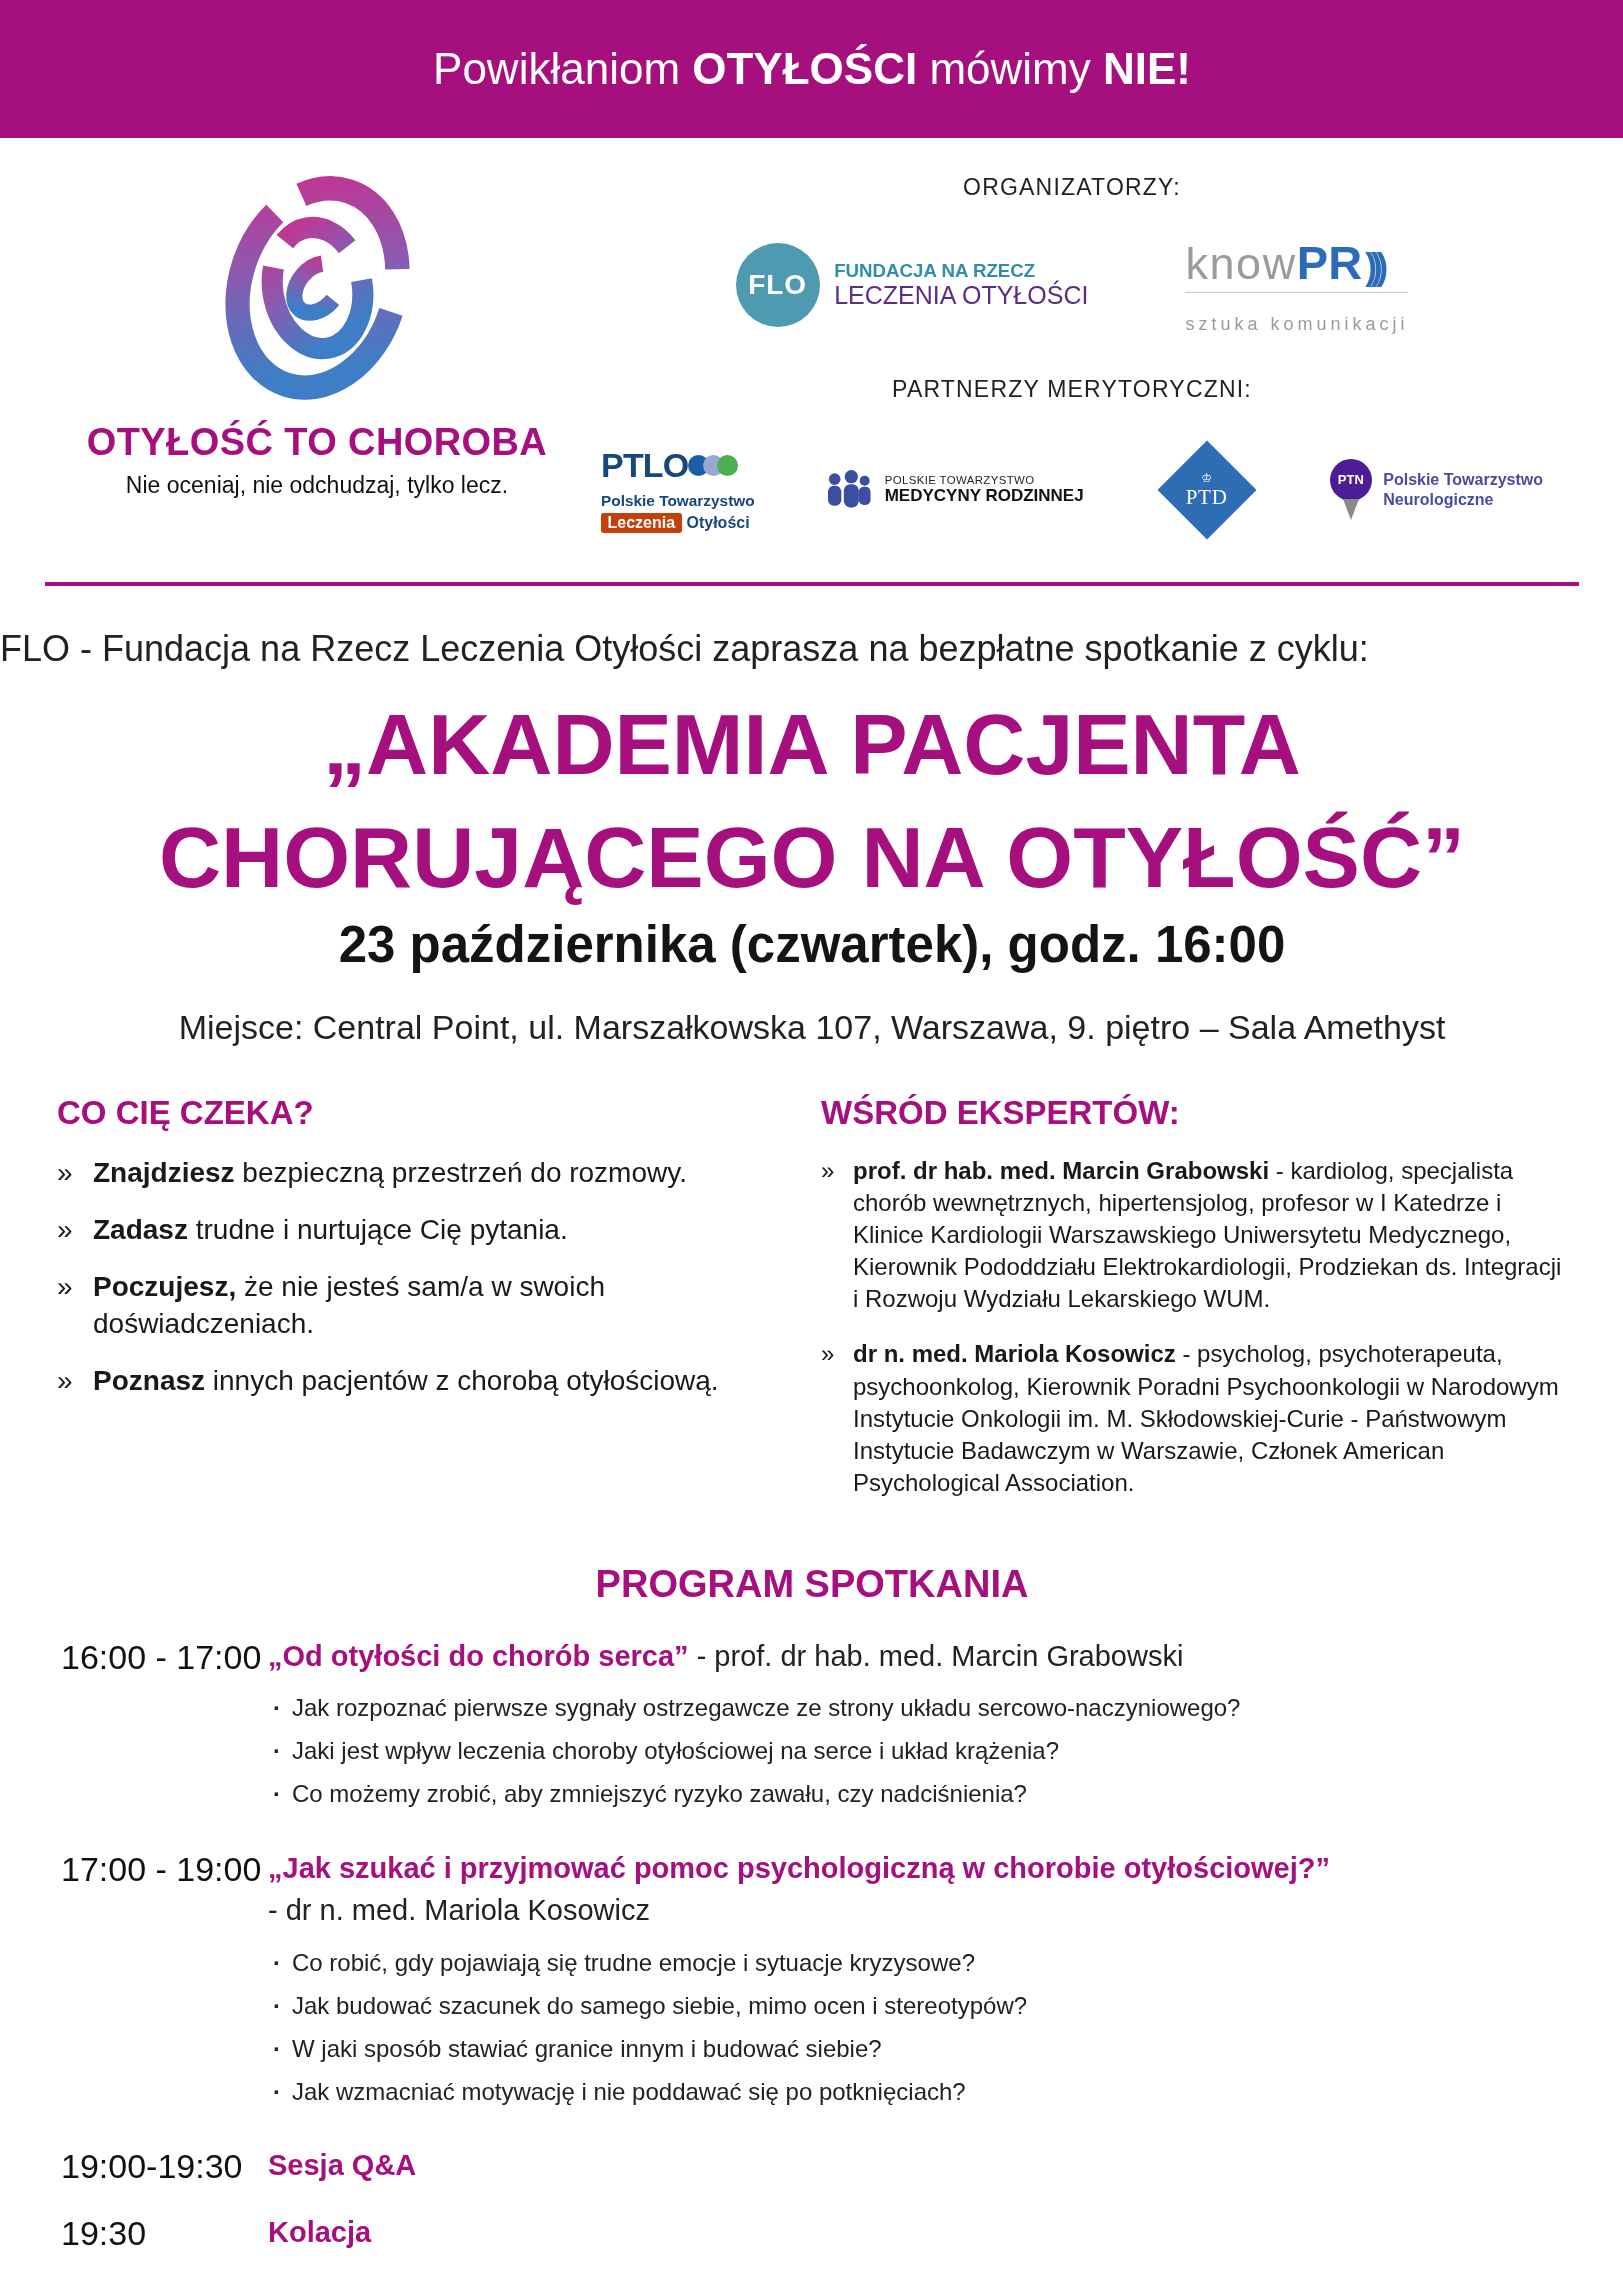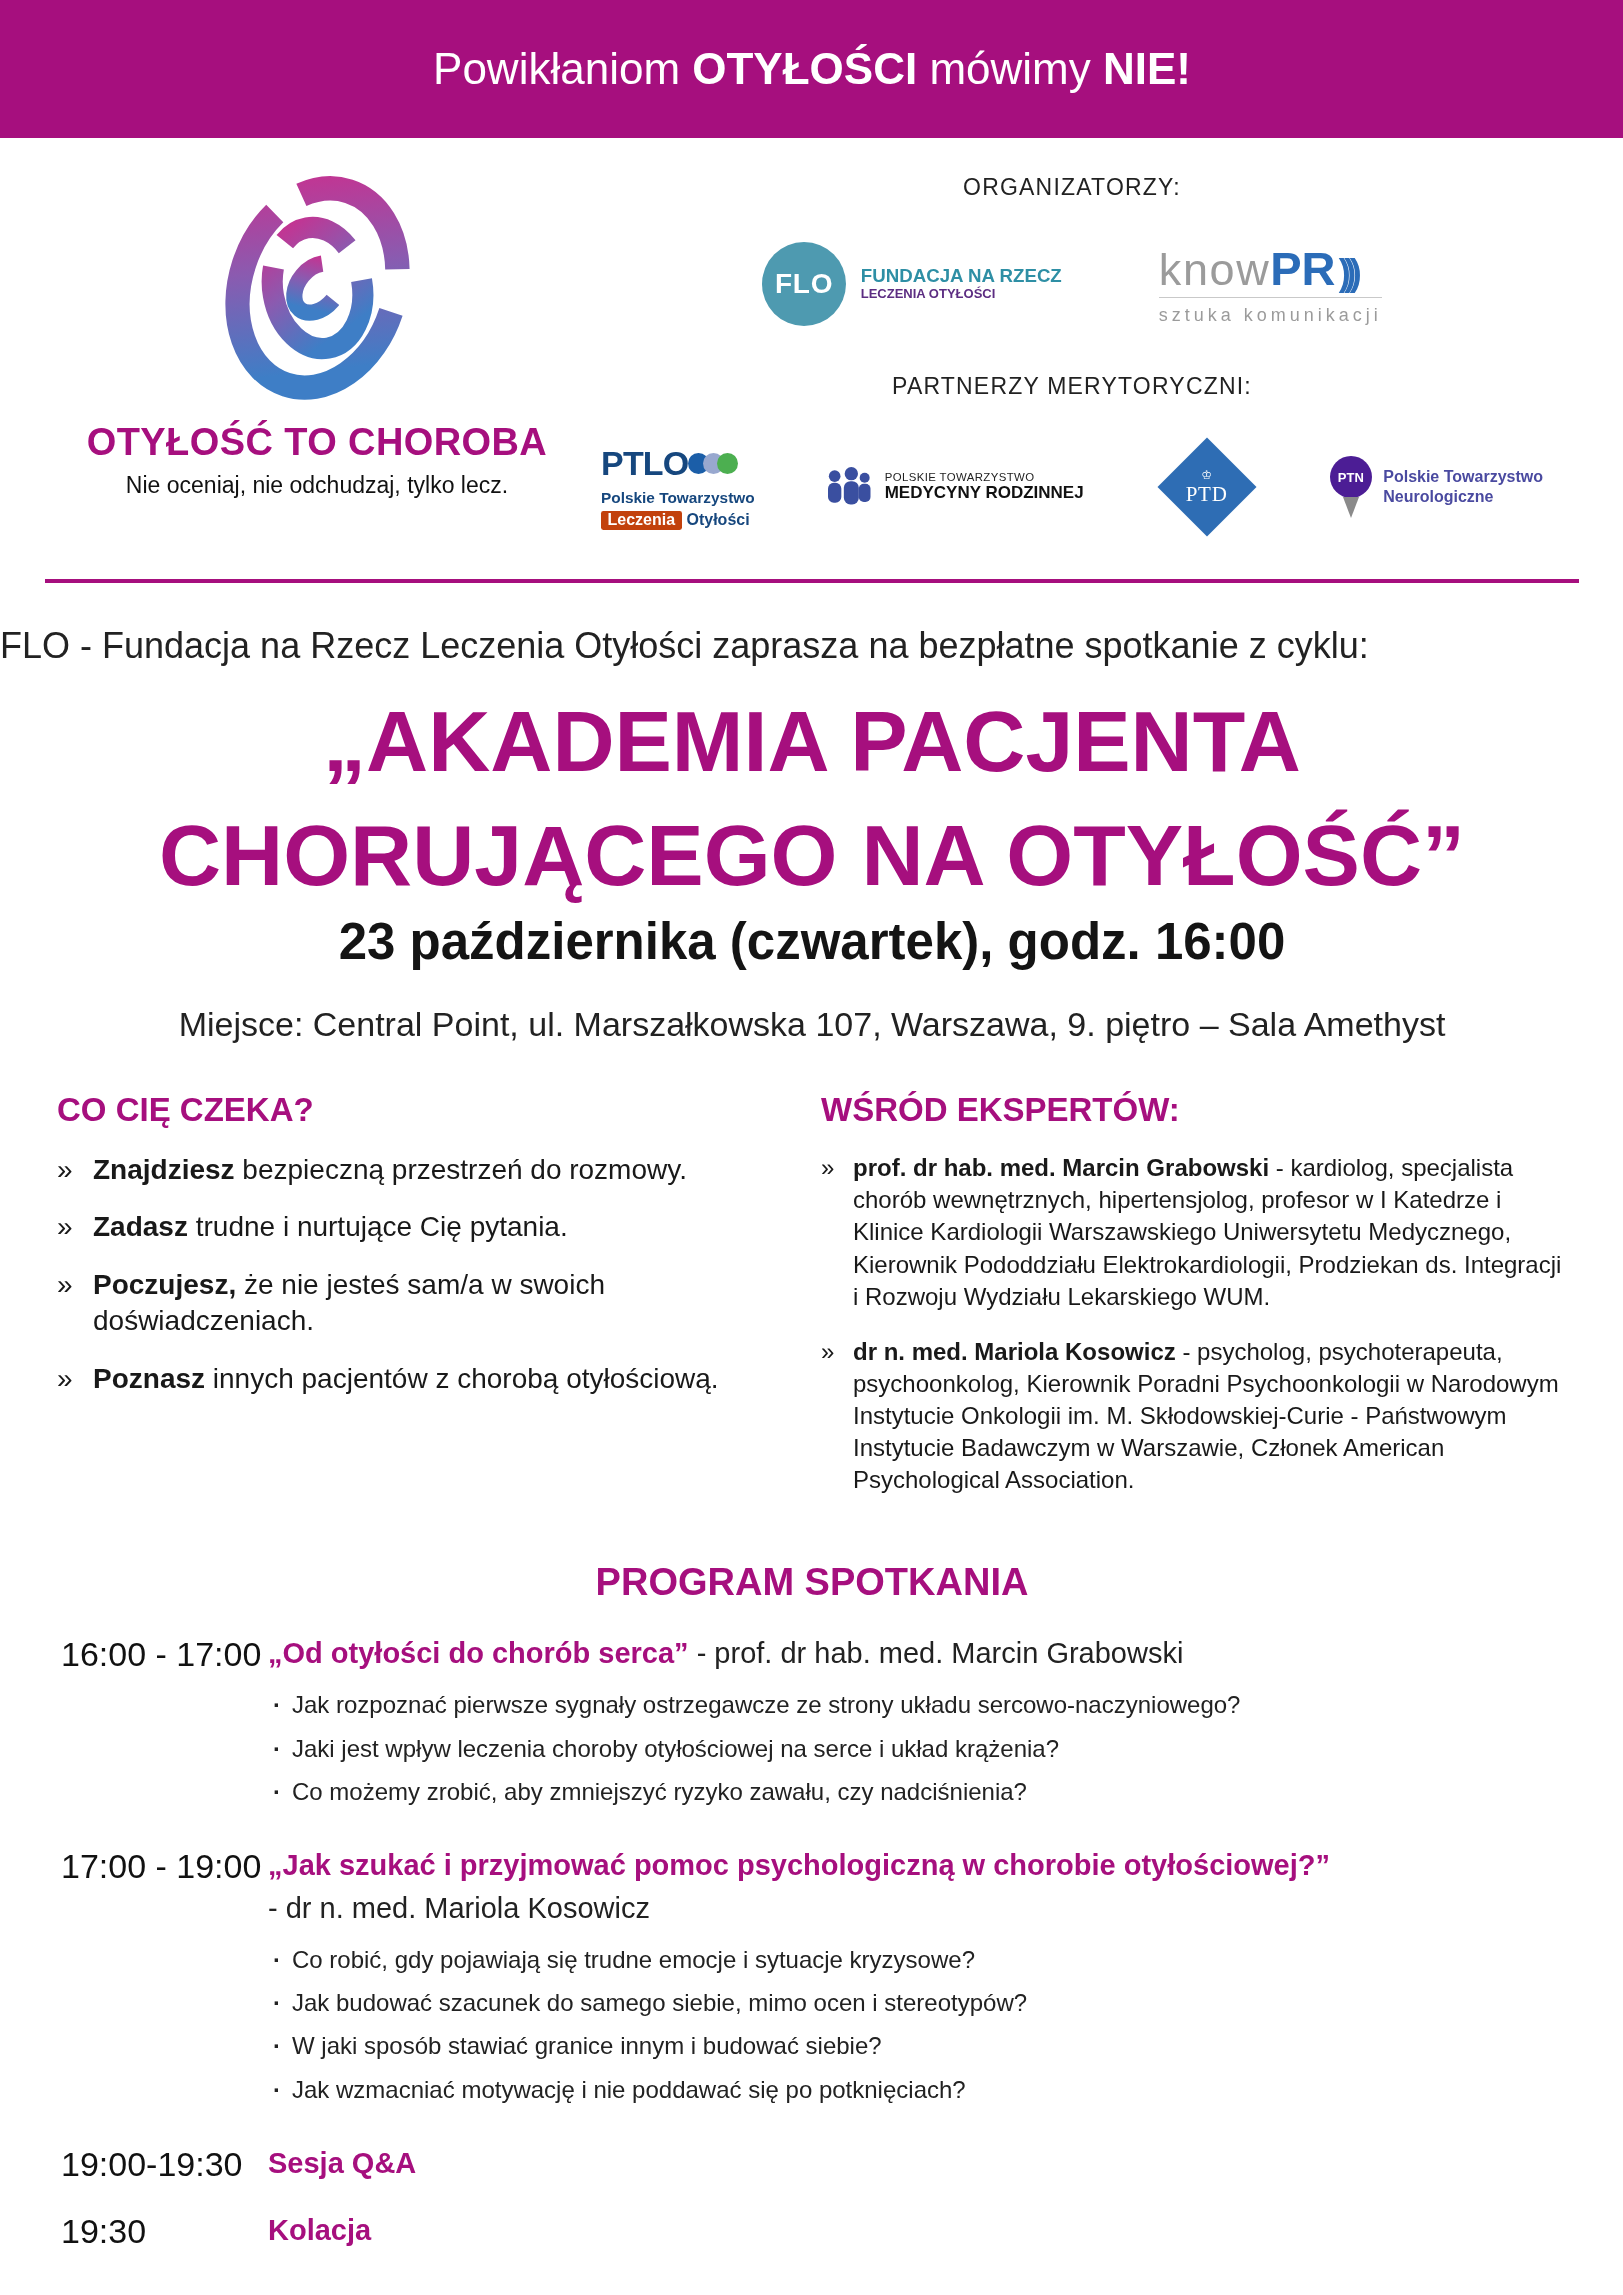--- a/index.html
+++ b/index.html
@@ -12,27 +12,27 @@
 .brand-logo{width:203px;height:244px;}
 .brand-name{margin-top:11.4px;font-size:38px;font-weight:800;color:var(--mag);letter-spacing:0.4px;white-space:nowrap;}
 .brand-tagline{margin-top:8px;font-size:23px;font-weight:500;color:#111;}
 .head-right{flex:1;display:flex;flex-direction:column;align-items:center;padding-top:8px;}
 .subhead{font-size:23px;letter-spacing:1.2px;color:#222;font-weight:500;}
 .org-row{display:flex;align-items:center;gap:97px;margin-top:34px;min-height:97px;}
 .flo{display:flex;align-items:center;gap:14.6px;}
 .flo-circle{width:84px;height:84px;border-radius:50%;background:#4E9AB0;color:#fff;display:flex;align-items:center;justify-content:center;font-size:28px;font-weight:800;letter-spacing:0.8px;}
 .flo-text{display:flex;flex-direction:column;line-height:1.15;}
 .flo-l1{color:#2E8FA5;font-weight:700;font-size:18.7px;}
-.flo-l2{color:#5C2D82;font-weight:700;font-size:13px;}
+.flo-l2{color:#5C2D82;font-weight:400;font-size:25px;}
 .knowpr{display:flex;flex-direction:column;}
 .knowpr-top{display:flex;align-items:baseline;}
 .k-know{color:#9B9B9B;font-size:45px;letter-spacing:1.6px;}
 .k-pr{color:#2B6CB8;font-size:47px;font-weight:700;}
 .k-waves::after{content:")))";color:#2B6CB8;font-size:36px;font-weight:700;letter-spacing:-6.5px;margin-left:3.2px;}
-.knowpr-bottom{border-top:1.6px solid #C9C9C9;margin-top:1.6px;padding-top:7px;color:#9B9B9B;font-size:18px;letter-spacing:4px;}
+.knowpr-bottom{border-top:1.6px solid #C9C9C9;margin-top:1.6px;padding-top:21px;color:#9B9B9B;font-size:18px;letter-spacing:4px;}
 .pm-head{margin-top:41px;}
 .pm-row{display:flex;align-items:center;justify-content:space-between;width:100%;max-width:942px;margin-top:26px;min-height:122px;}
 .ptlo{display:flex;flex-direction:column;}
 .ptlo-top{display:flex;align-items:center;}
 .ptlo-acr{color:var(--navy);font-size:34px;font-weight:700;letter-spacing:-0.8px;}
 .ptlo-circles{display:flex;margin-left:6.5px;}
 .ptlo-circles span{width:21px;height:21px;border-radius:50%;margin-left:-6.5px;}
 .pc1{background:#1B5EA8;}.pc2{background:#98A8CF;}.pc3{background:#4CAF50;}
 .ptlo-l1{color:var(--navy);font-size:15.4px;font-weight:600;margin-top:6.5px;}
 .ptlo-l2{display:flex;align-items:center;gap:4.9px;font-size:16px;font-weight:700;margin-top:3.2px;}

